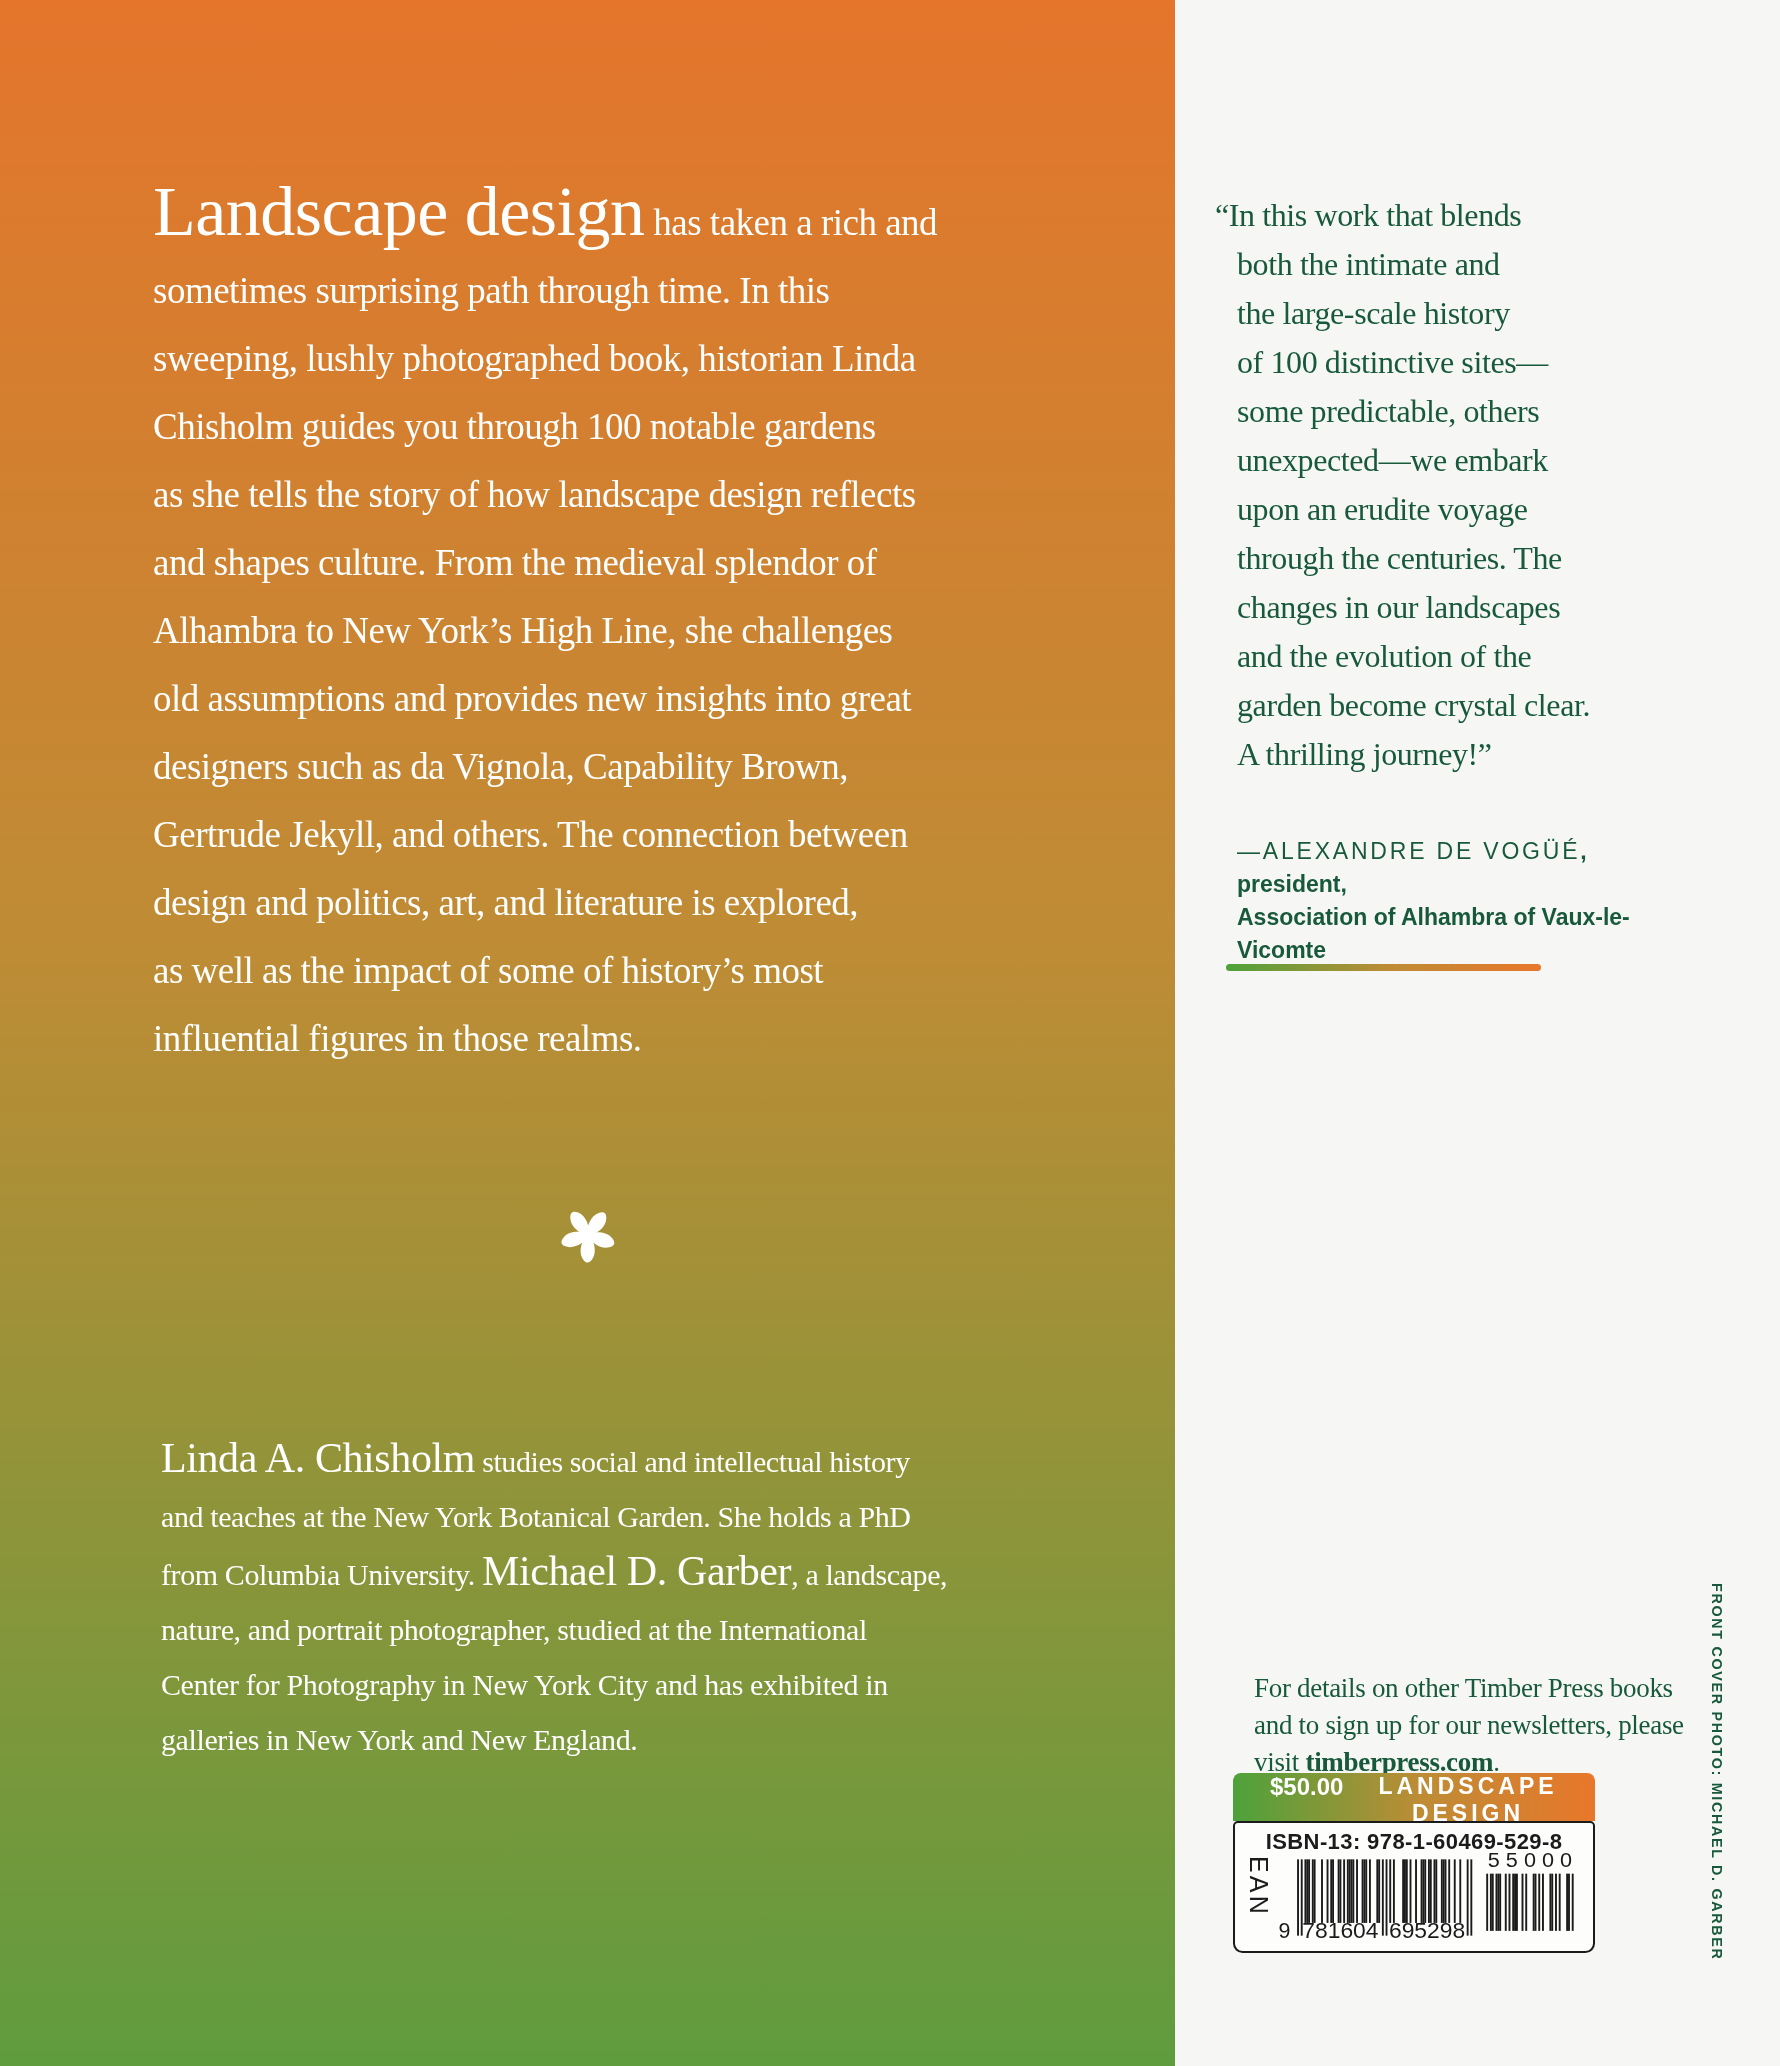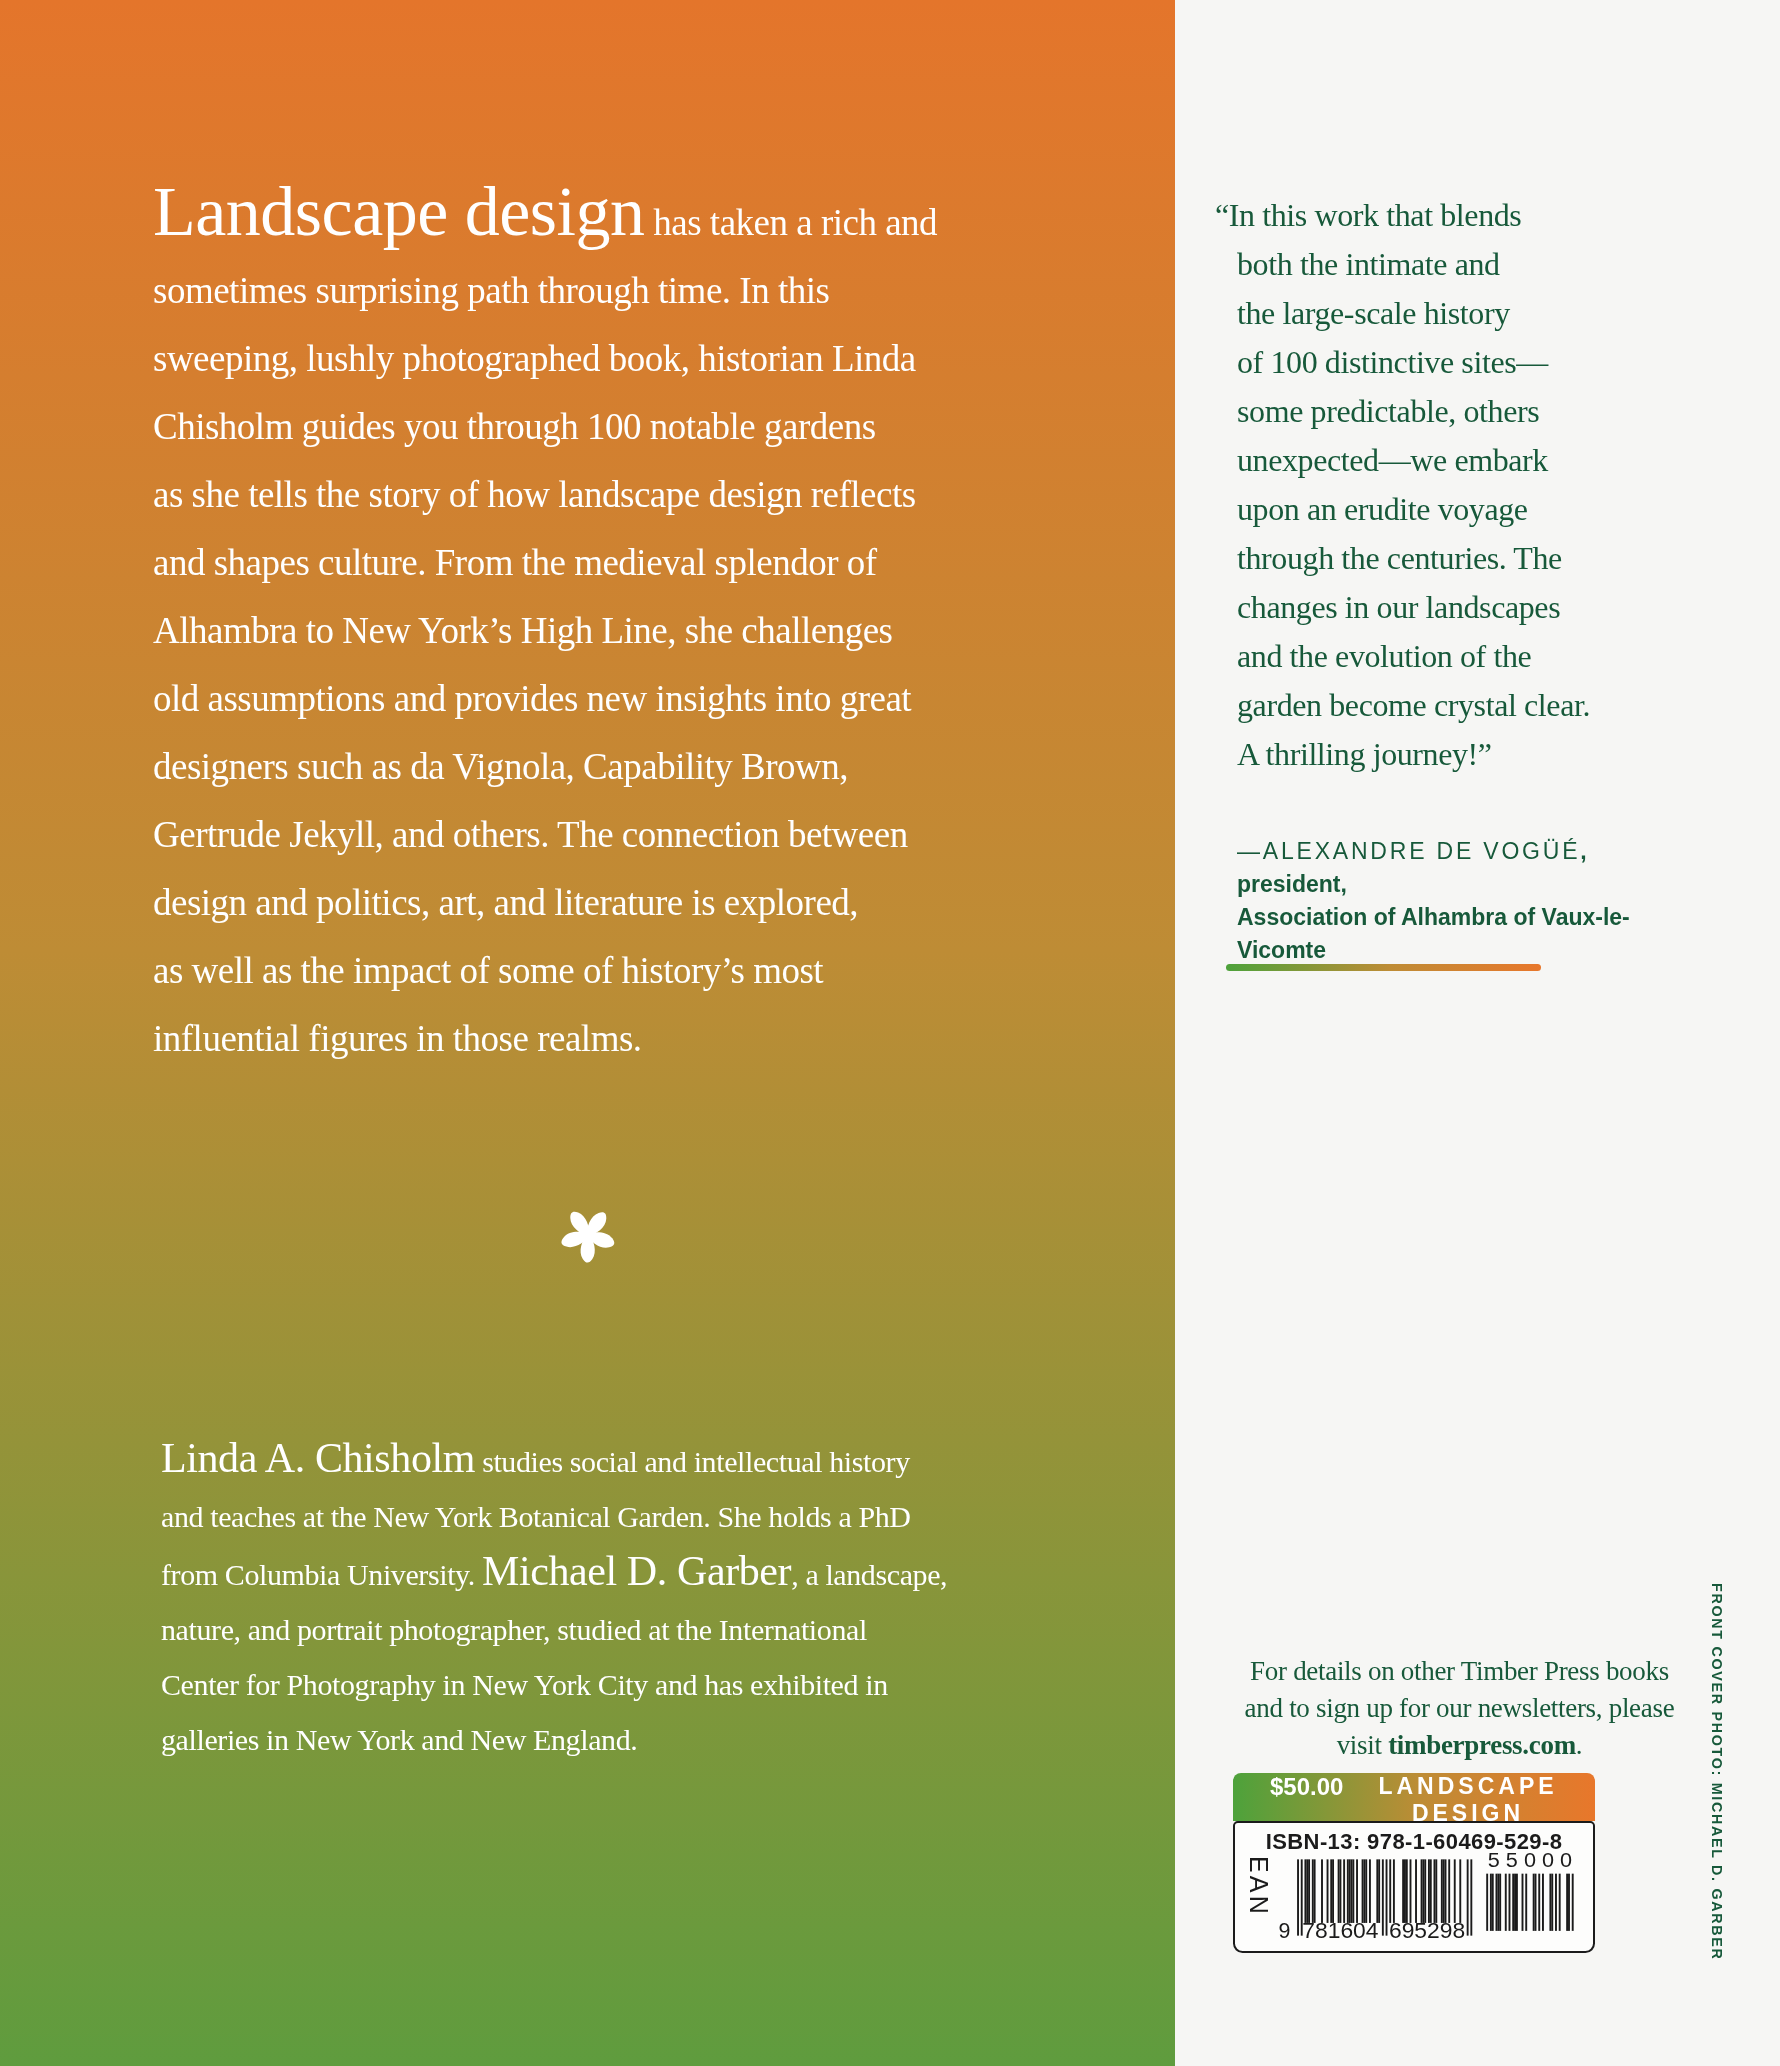--- a/index.html
+++ b/index.html
@@ -26,22 +26,22 @@
   .q2{left:1215px;top:1026px;}
   .attr{left:1237px;width:445px;color:var(--ink-green,#17593A);
     font-family:"Liberation Sans",sans-serif;font-size:23px;line-height:33px;}
   .a1{top:835px;}
   .a2{top:1372px;}
   .attr-caps{letter-spacing:2.8px;}
   .attr-b{font-weight:bold;}
   .pre{white-space:pre-line;}
   .divider{left:1226px;top:964px;width:315px;height:7.2px;border-radius:4px;
     background:linear-gradient(90deg,var(--bar-green,#4DA23B),var(--olive,#BE8C35) 52%,var(--bar-orange,#E8772B));}
-  .note{left:1237px;top:1653px;width:445px;margin:0;color:var(--ink-green,#17593A);
-    font-size:27px;line-height:37px;letter-spacing:-0.3px;white-space:pre-line;text-align:center;}
+  .note{left:1237px;top:1653px;width:445px;margin:17px;color:var(--ink-green,#17593A);
+    font-size:27px;line-height:37px;letter-spacing:-0.3px;white-space:pre-line;}
   .note .b{font-weight:bold;}
 
   
   .price-bar{left:1233px;top:1773px;width:362px;height:48px;
     border-radius:8px 8px 0 0;display:flex;
     background:linear-gradient(90deg,var(--bar-green,#4DA23B),var(--olive,#BE8C35) 52%,var(--bar-orange,#E8772B));
     color:#ffffff;font-family:"Liberation Sans",sans-serif;font-weight:bold;}
   .price-label{margin-left:37px;font-size:24px;}
   .category-label{position:absolute;left:119px;right:11px;text-align:center;
     font-size:23px;letter-spacing:4px;}

